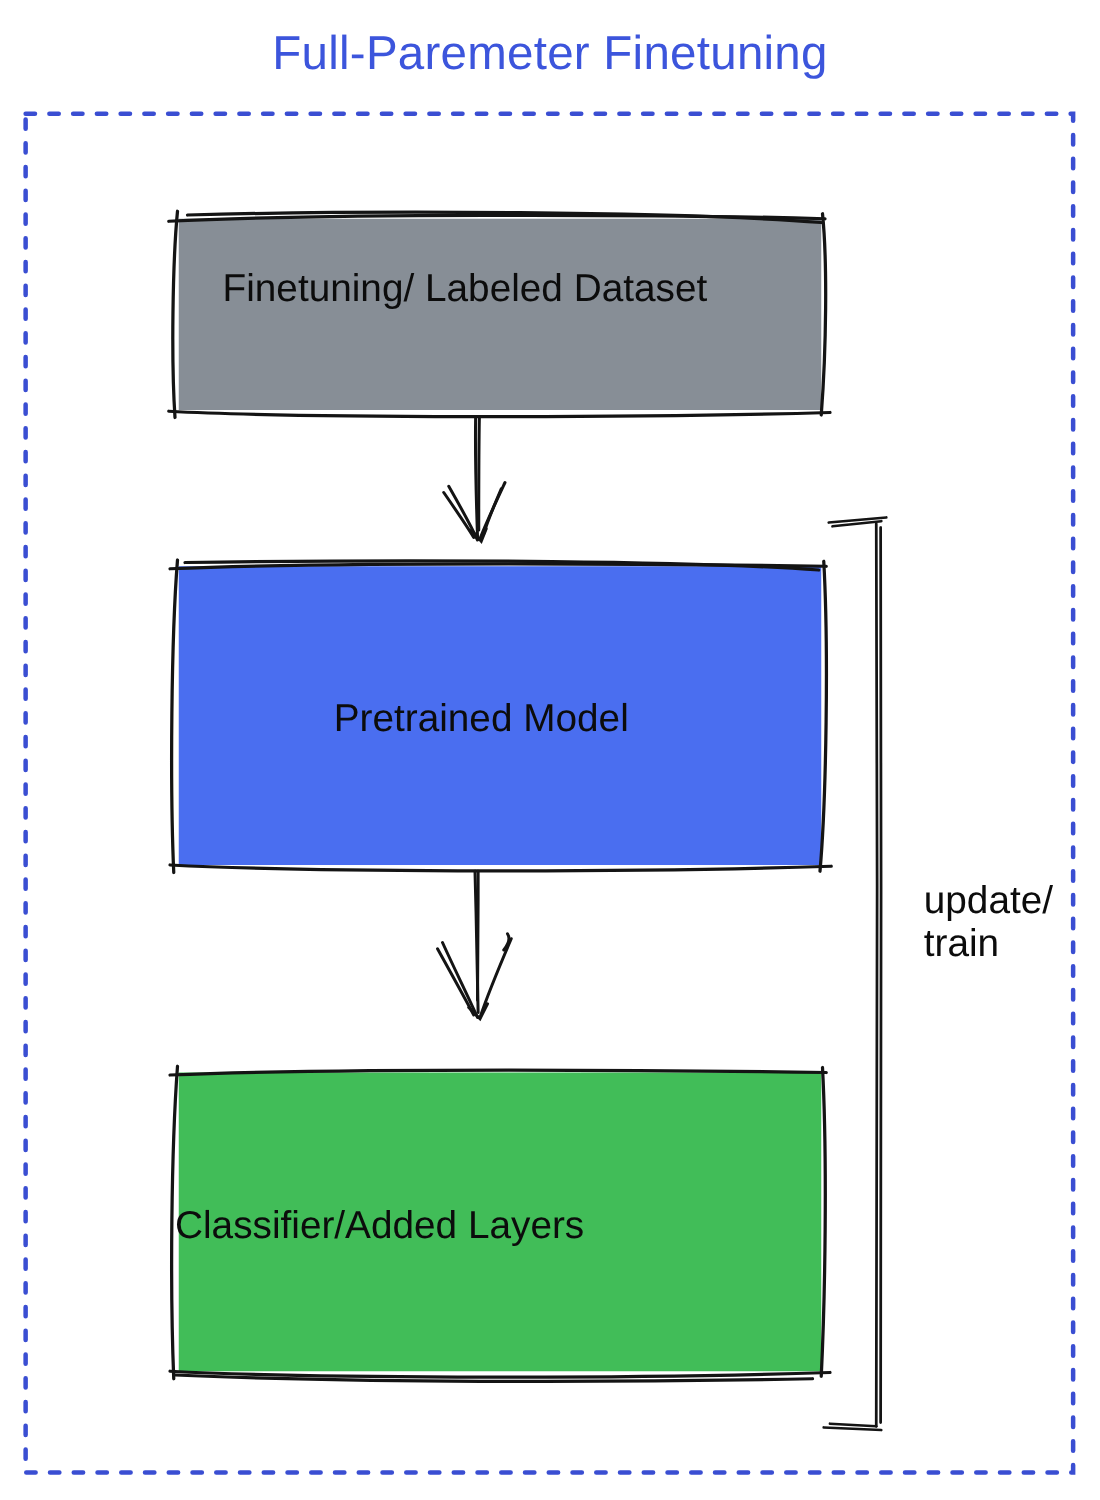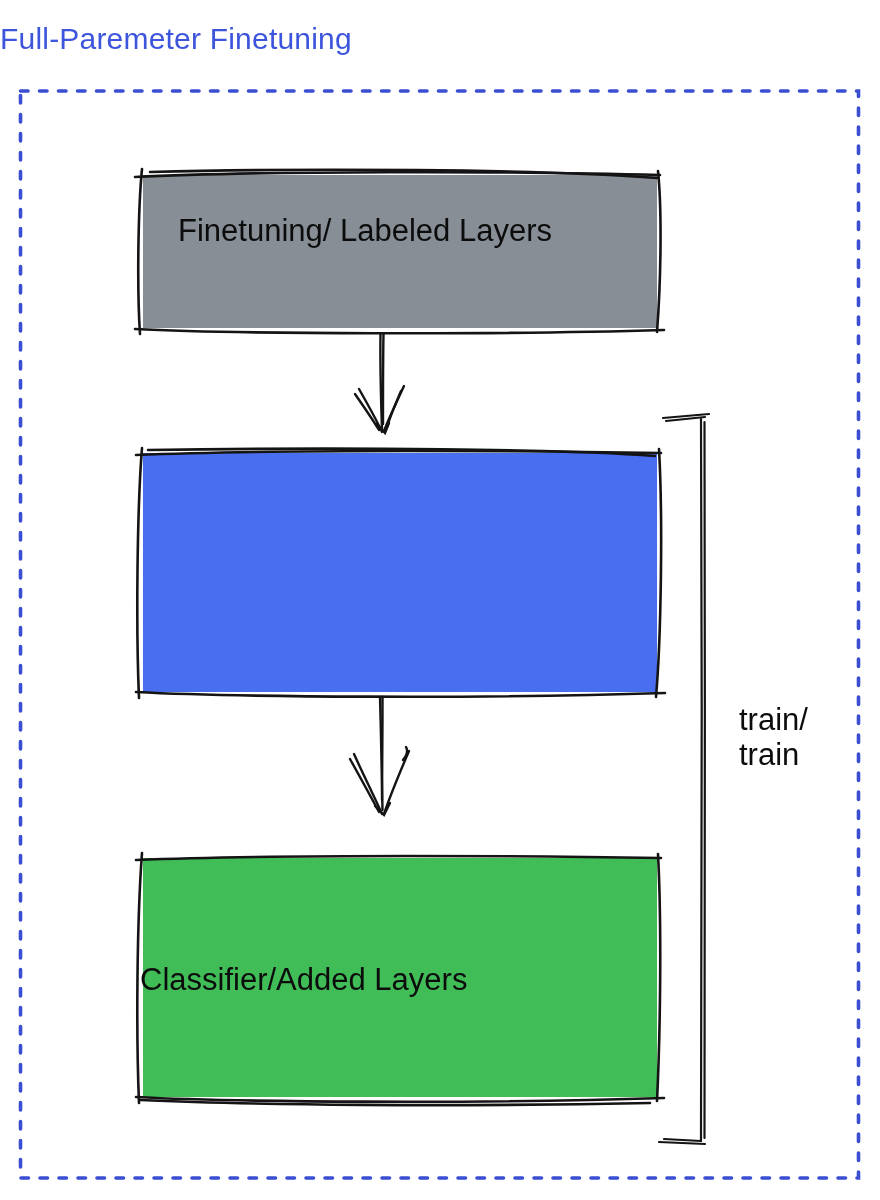--- a/index.html
+++ b/index.html
@@ -13,21 +13,22 @@
     width: 880px;
     height: 1200px;
     background: #ffffff;
     overflow: hidden;
   }
   .title {
     position: absolute;
     top: 22px;
     left: 0;
     width: 880px;
-    font-size: 30px;
+    text-align: center;
+    font-size: 38px;
     font-weight: 500;
     color: #3c55dc;
     letter-spacing: 0.2px;
   }
   .artwork {
     position: absolute;
     top: 0;
     left: 0;
   }
   .box-label {
@@ -116,23 +117,24 @@
     <g fill="none" stroke-width="2.2" stroke-linecap="round" stroke="#141414">
       <path d="M701 419 C 702 650, 702 950, 701 1141"></path>
       <path d="M704.5 422 C 705 650, 705 950, 704.5 1138"></path>
       <path d="M663 418 L 709 414"></path>
       <path d="M666 421 L 705 417"></path>
       <path d="M659 1142 L 705 1144"></path>
       <path d="M664 1139 L 701 1141"></path>
     </g>
   </svg>
 
-  <div class="box-label label-dataset">Finetuning/ Labeled Layers</div>
+  <div class="box-label label-dataset">Finetuning/ Labeled Dataset</div>
 
+  <div class="box-label label-pretrained">Pretrained Model</div>
 
   <div class="box-label label-classifier">Classifier/Added Layers</div>
 
   <div class="bracket-note">
-    <div>train/</div>
+    <div>update/</div>
     <div>train</div>
   </div>
 
 </div>
 
 </body></html>

